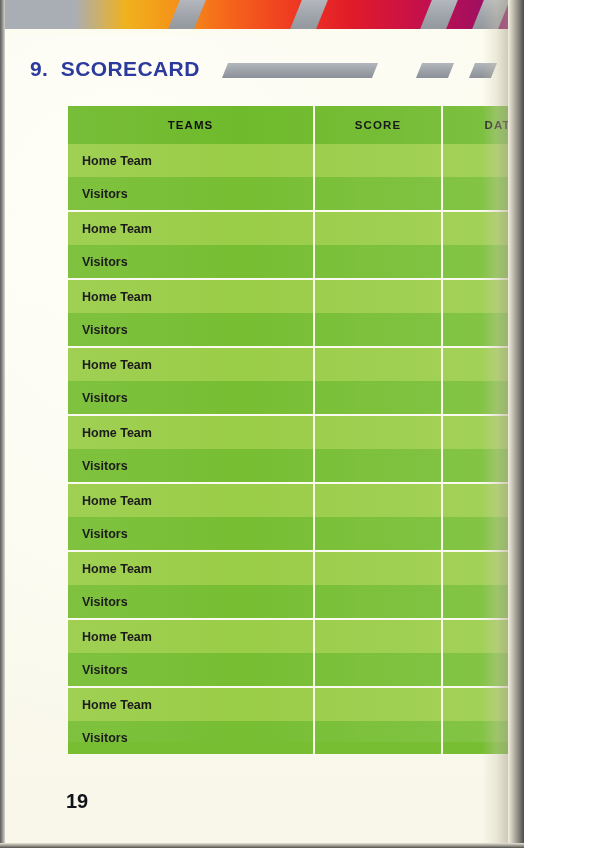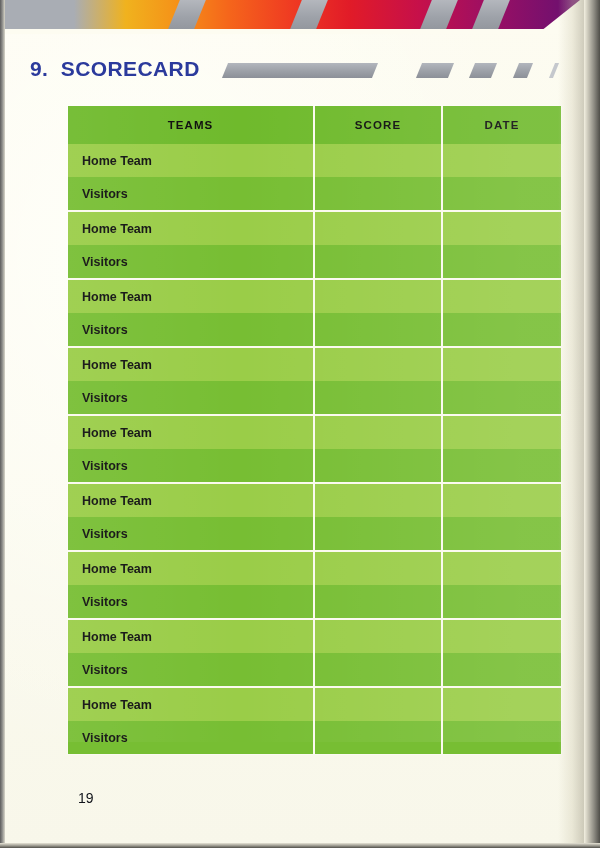--- a/index.html
+++ b/index.html
@@ -6,21 +6,21 @@
     margin: 0;
     padding: 0;
     background: #ffffff;
   }
   body {
     font-family: "Liberation Sans", sans-serif;
   }
 
   #page {
     position: relative;
-    width: 600px;
+    width: 524px;
     height: 848px;
     overflow: hidden;
     background: #a3a3a3;
   }
 
   
   .scan-edge-left {
     position: absolute;
     left: 0; top: 0;
     width: 5px; height: 848px;
@@ -184,25 +184,24 @@
     width: 493px; height: 636px;
     pointer-events: none;
     z-index: 16;
     background: linear-gradient(to right, rgba(255,255,255,0.06) 0%, rgba(255,255,255,0) 35%, rgba(255,255,255,0.10) 92%);
   }
 
   
   .page-number {
     position: absolute;
     left: 66px; top: 790px;
-    font-size: 14px;
-    font-weight: normal;
+    font-size: 20px;
+    font-weight: bold;
     color: #10131a;
     z-index: 20;
-    margin-left: 12px;
   }
 </style>
 </head>
 <body>
 
 <div id="page">
 
   <div class="paper-tint"></div>
 
   <div class="banner-wrap">

